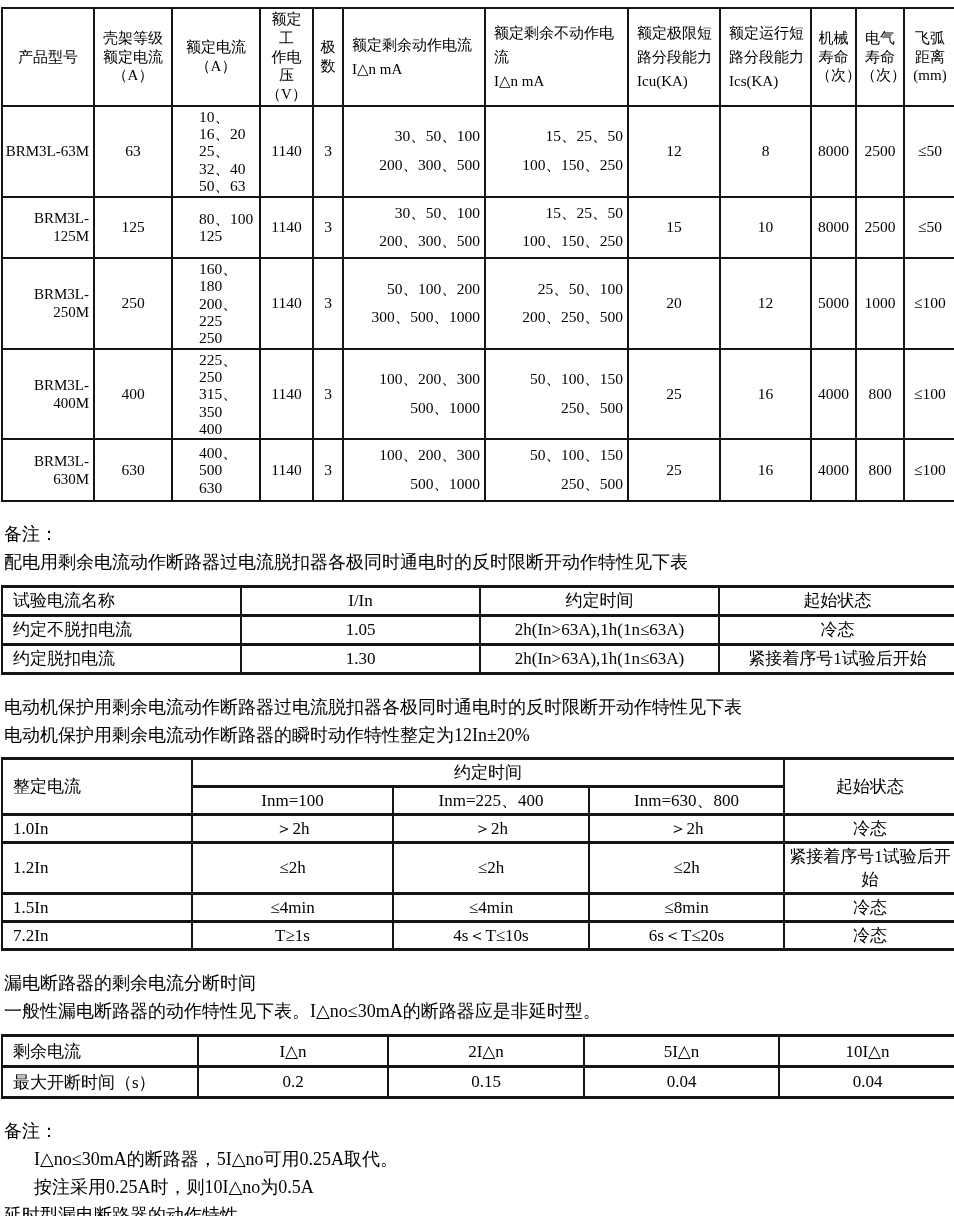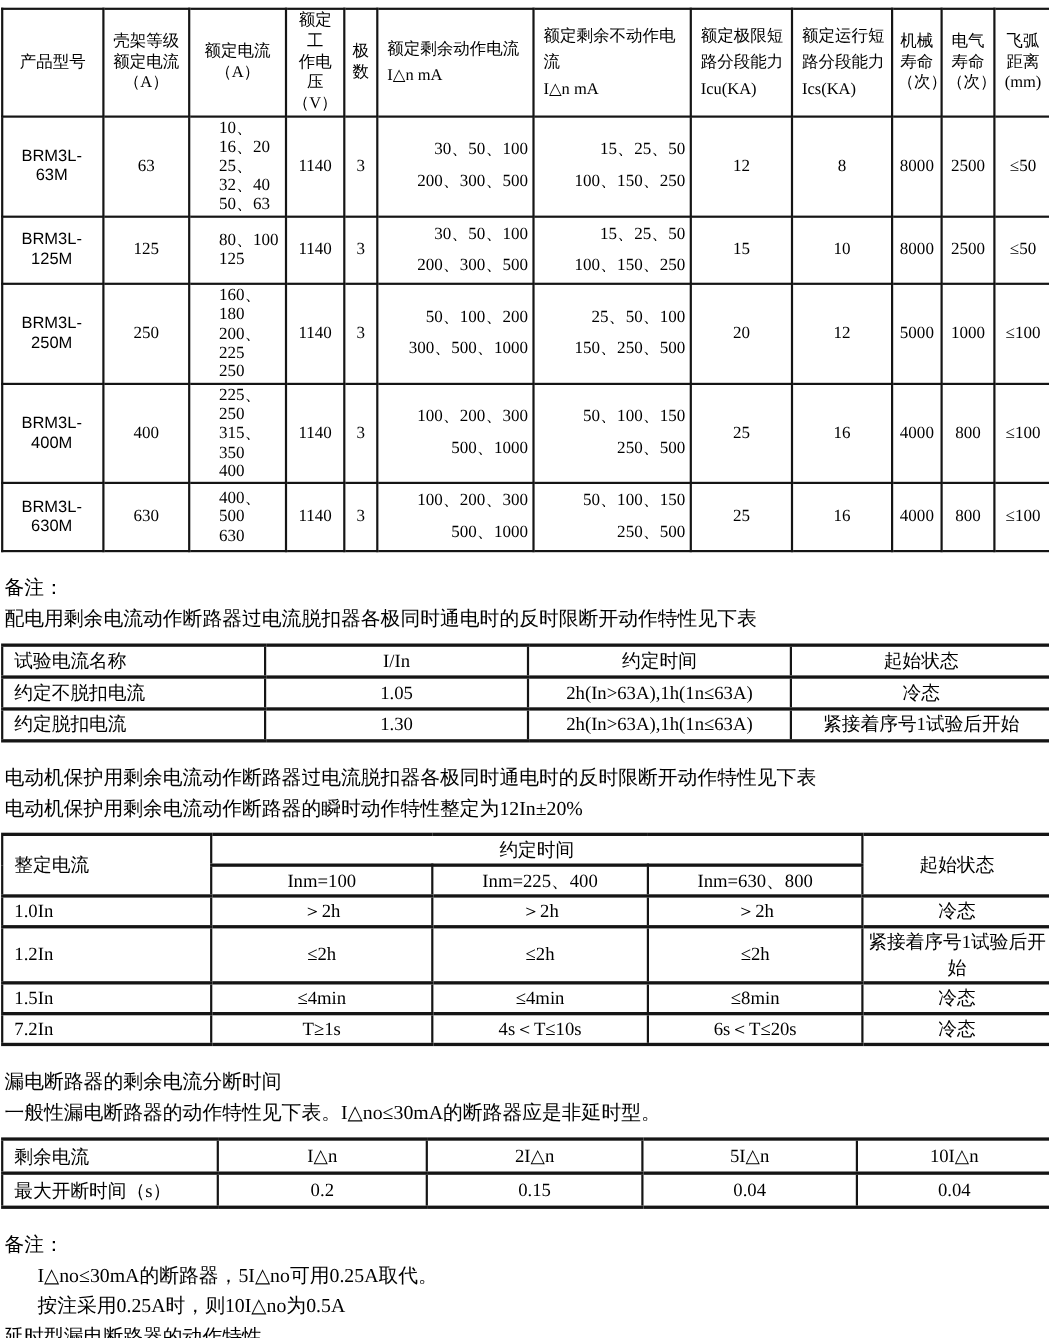--- a/index.html
+++ b/index.html
@@ -18,21 +18,21 @@
     white-space: pre-line;
     vertical-align: middle;
     text-align: center;
     overflow: hidden;
   }
 
   
   .main-table th { font-size: 15px; line-height: 1.25; }
   .main-table td { font-size: 15.5px; line-height: 1.2; }
   .main-table .hdr-left { text-align: left; padding-left: 8px; line-height: 1.6; }
-  .main-table td.model { text-align: center; padding-left: 2px; font-family: Liberation Sans, sans-serif; font-size: 15px; }
+  .main-table td.model { text-align: right; padding-left: 2px; font-family: Liberation Serif, serif; font-size: 15px; }
   .main-table td.list   { text-align: left; padding-left: 26px; line-height: 1.12; }
   .main-table td.spread { text-align: right; padding-left: 10px; line-height: 1.85; }
   .main-table tr.datarow { height: 56px; }
   .main-table tr.hdrrow  { height: 54px; }
 
   
   .note { font-size: 18px; line-height: 1.55; padding-left: 4px; white-space: pre-line; }
   .note.indent { padding-left: 34px; }
   .notes-block { margin: 19px 0 8px 0; }
 
@@ -139,21 +139,21 @@
       <td class="model">BRM3L-250M</td>
       <td>250</td>
       <td class="list">160、180
 200、225
 250</td>
       <td>1140</td>
       <td>3</td>
       <td class="spread">50、100、200
 300、500、1000</td>
       <td class="spread">25、50、100
-150、250、500</td>
+200、250、500</td>
       <td>20</td>
       <td>12</td>
       <td>5000</td>
       <td>1000</td>
       <td>≤100</td>
     </tr>
     <tr class="datarow">
       <td class="model">BRM3L-400M</td>
       <td>400</td>
       <td class="list">225、250

